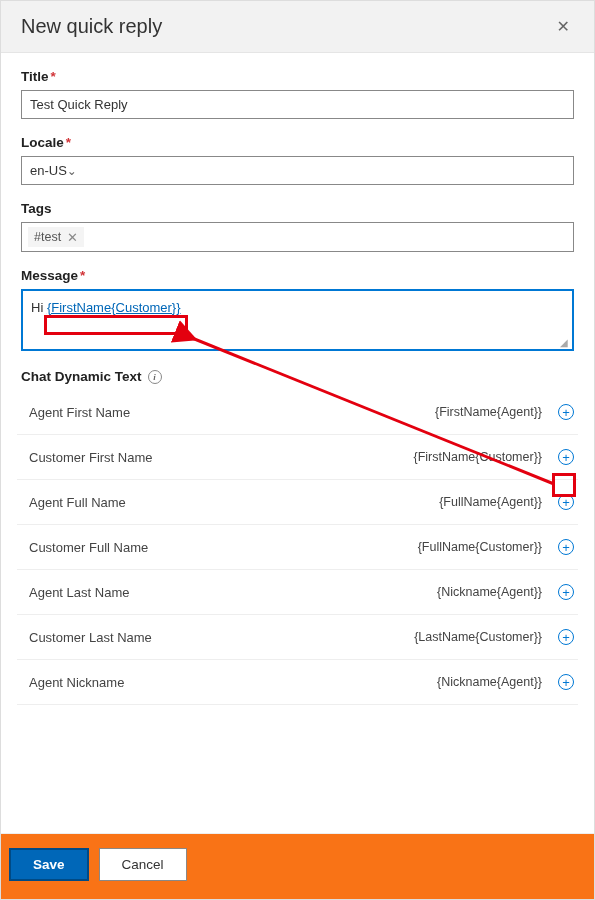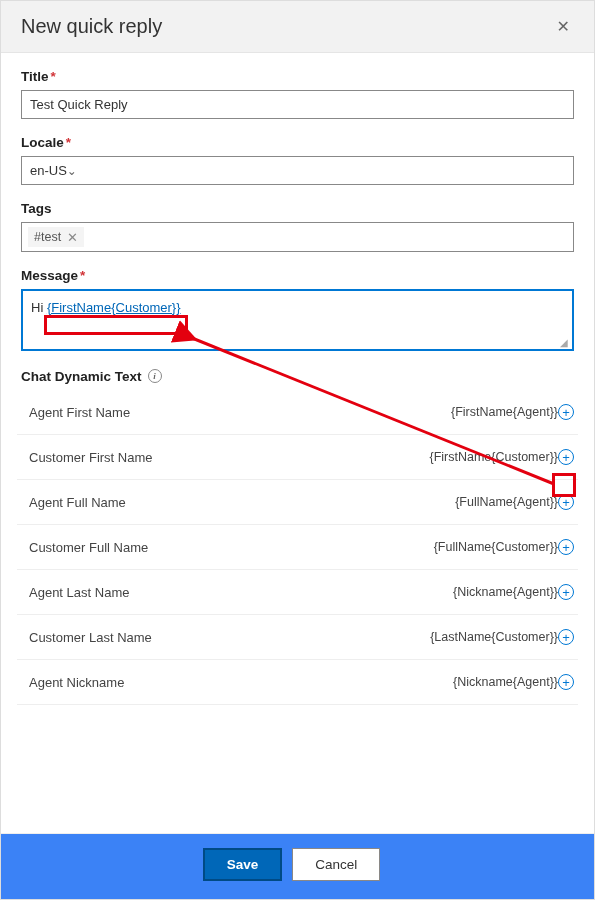--- a/index.html
+++ b/index.html
@@ -107,21 +107,21 @@
     color:#aaa;
     font-size:10px;
     pointer-events:none;
   }
   .section-title {
     font-size: 13.5px;
     font-weight: 600;
     color: #222;
     margin: 18px 0 6px 0;
     display: flex;
-    align-items: flex-start;
+    align-items: flex-end;
     gap: 6px;
   }
   .info-icon {
     width: 14px; height: 14px;
     border: 1px solid #888;
     border-radius: 50%;
     display: inline-flex;
     align-items: center;
     justify-content: center;
     font-size: 9px;
@@ -133,42 +133,42 @@
   .dyn-list { margin: 0 -4px; }
   .dyn-row {
     display: flex;
     justify-content: space-between;
     align-items: center;
     padding: 14px 4px 14px 12px;
     border-bottom: 1px solid #eee;
     font-size: 13px;
   }
   .dyn-label { color: #444; }
-  .dyn-right { display: flex; align-items: center; gap: 0; }
+  .dyn-right { display: flex; align-items: center; gap: 16px; }
   .dyn-token { color: #444; font-size: 12.5px; }
   .add-btn {
     width: 16px; height: 16px;
     border: 1.5px solid #0078d4;
     border-radius: 50%;
     color: #0078d4;
     display: inline-flex;
     align-items: center;
     justify-content: center;
     font-size: 13px;
     line-height: 1;
     cursor: pointer;
     font-weight:400;
   }
   .footer {
     padding: 14px 20px 18px 8px;
     display: flex;
-    justify-content: center;
+    justify-content: flex-start;
     gap: 10px;
     border-top: 1px solid #eee;
-    background:#3b82f6;
+    background:#f97316;
   }
   .btn {
     padding: 7px 22px;
     font-size: 13.5px;
     font-family: inherit;
     cursor: pointer;
     border: 1px solid #8a8886;
     background: #fff;
     color: #333;
   }

